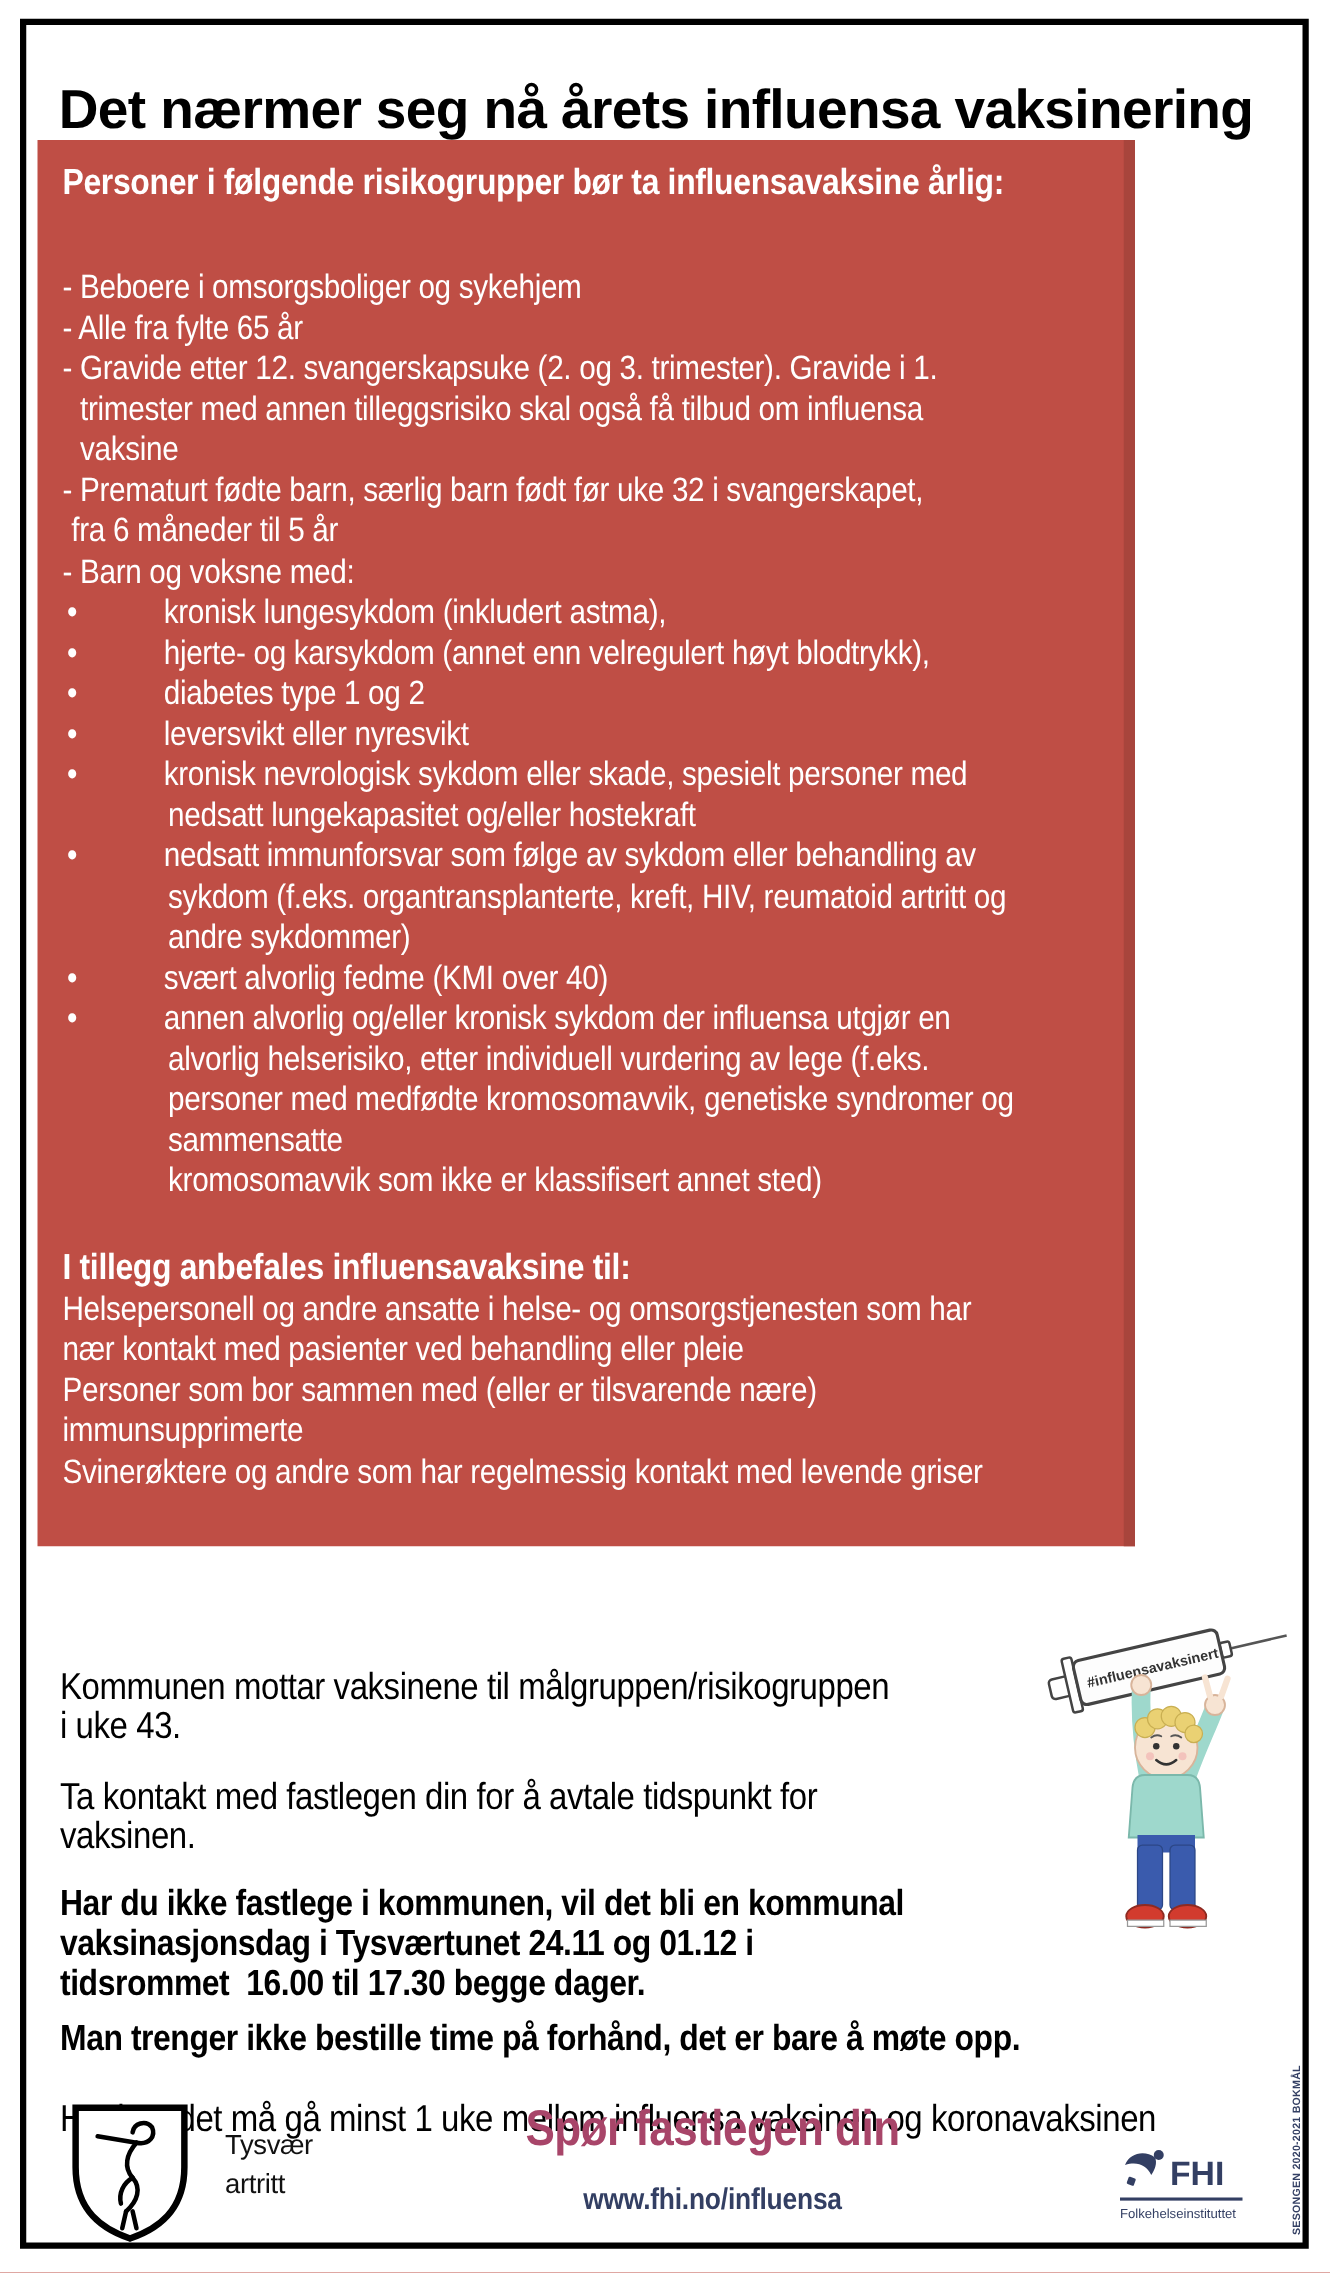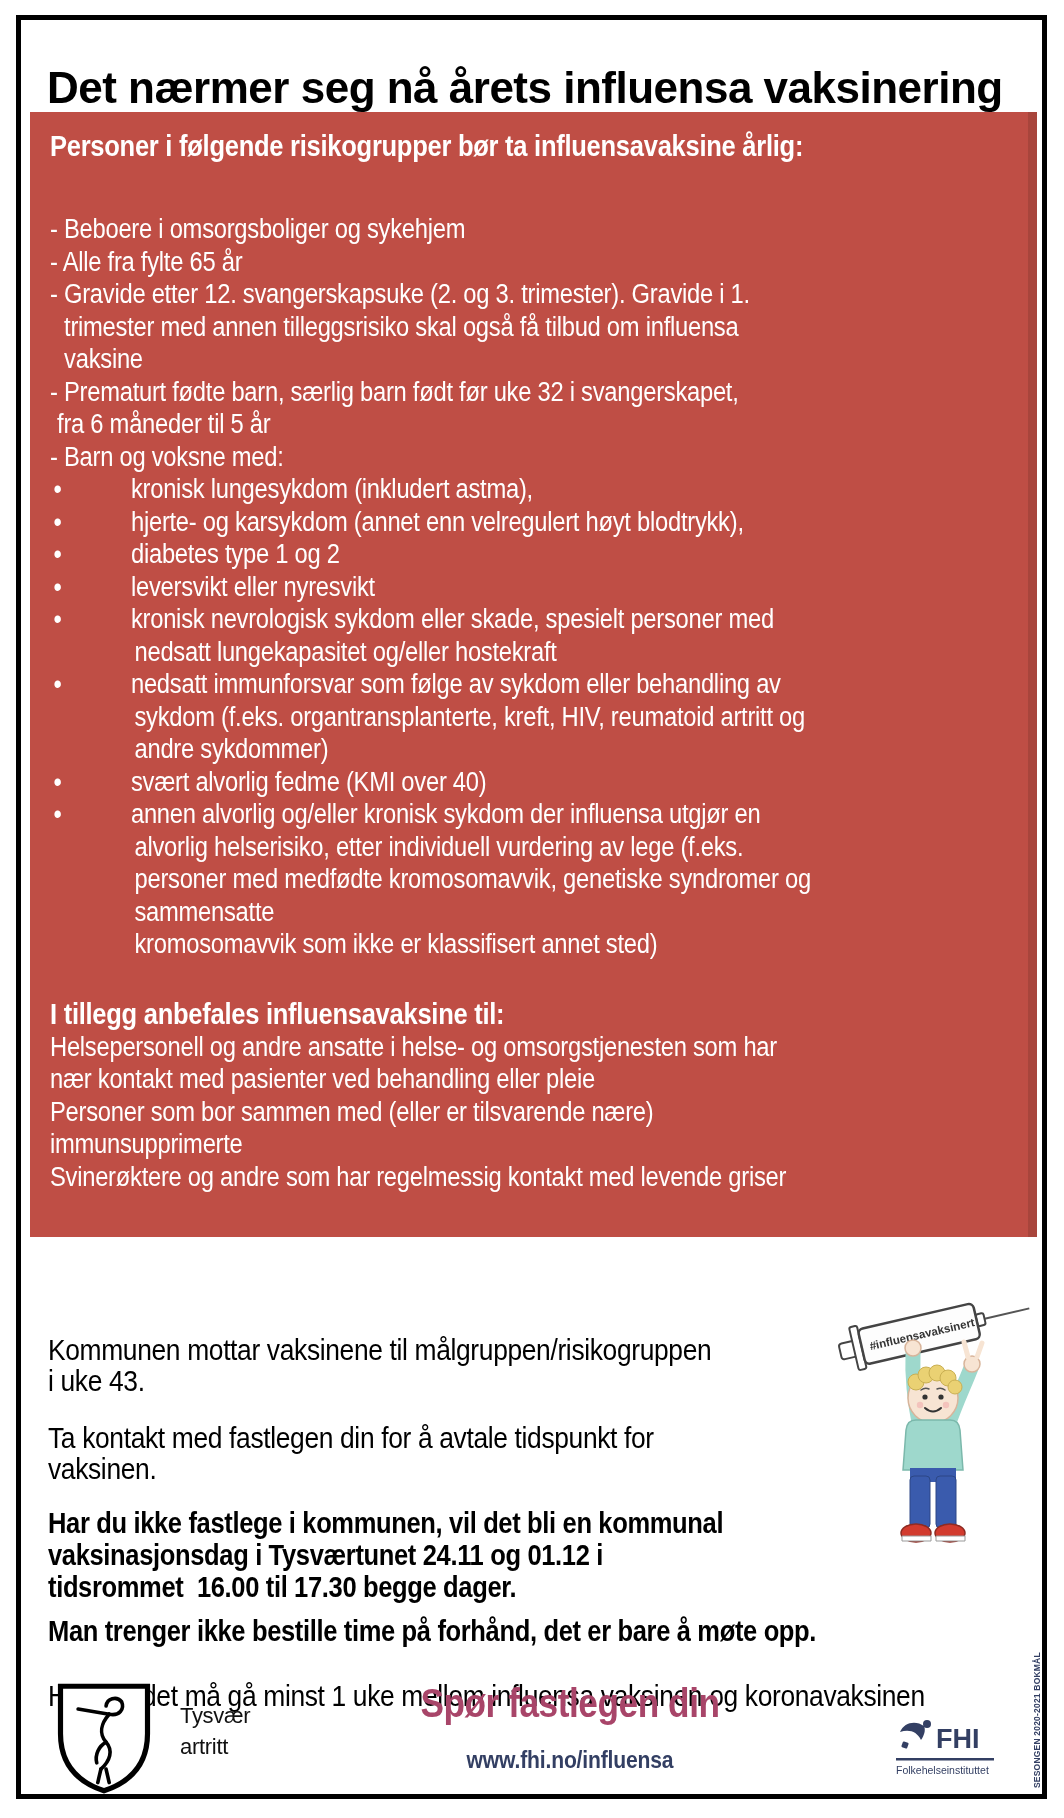--- a/index.html
+++ b/index.html
@@ -9,21 +9,21 @@
   }
   .squeeze{transform:scaleX(0.88);transform-origin:0 0;}
   .squeeze-c{transform:scaleX(0.88);transform-origin:50% 0;}
 
   #frame{position:absolute;left:16px;top:15px;width:1031px;height:1784px;
     border:5px solid #000;box-sizing:border-box;}
 
   #title{position:absolute;left:47px;top:34px;width:1050px;
     font-size:44px;font-weight:bold;letter-spacing:-0.5px;white-space:pre;}
 
-  #riskbox{position:absolute;left:30px;top:112px;width:1007px;height:1125px;
+  #riskbox{position:absolute;left:30px;top:112px;width:878px;height:1125px;
     background:#BF4E45;color:#fff;box-sizing:border-box;
     padding:18px 0 0 20px;border-right:9px solid #A8453C;}
   #riskbox-inner{width:1100px;}
   .box-heading{font-size:29px;font-weight:bold;letter-spacing:-0.3px;white-space:pre;}
   #risk-list{margin-top:50px;}
   .riskline{font-size:27px;line-height:32.5px;letter-spacing:-0.3px;white-space:pre;}
   .riskline .marker{display:inline-block;}
   .indent-dash{padding-left:0;}
   .indent-cont0{padding-left:8px;}
   .indent-cont1{padding-left:16px;}

